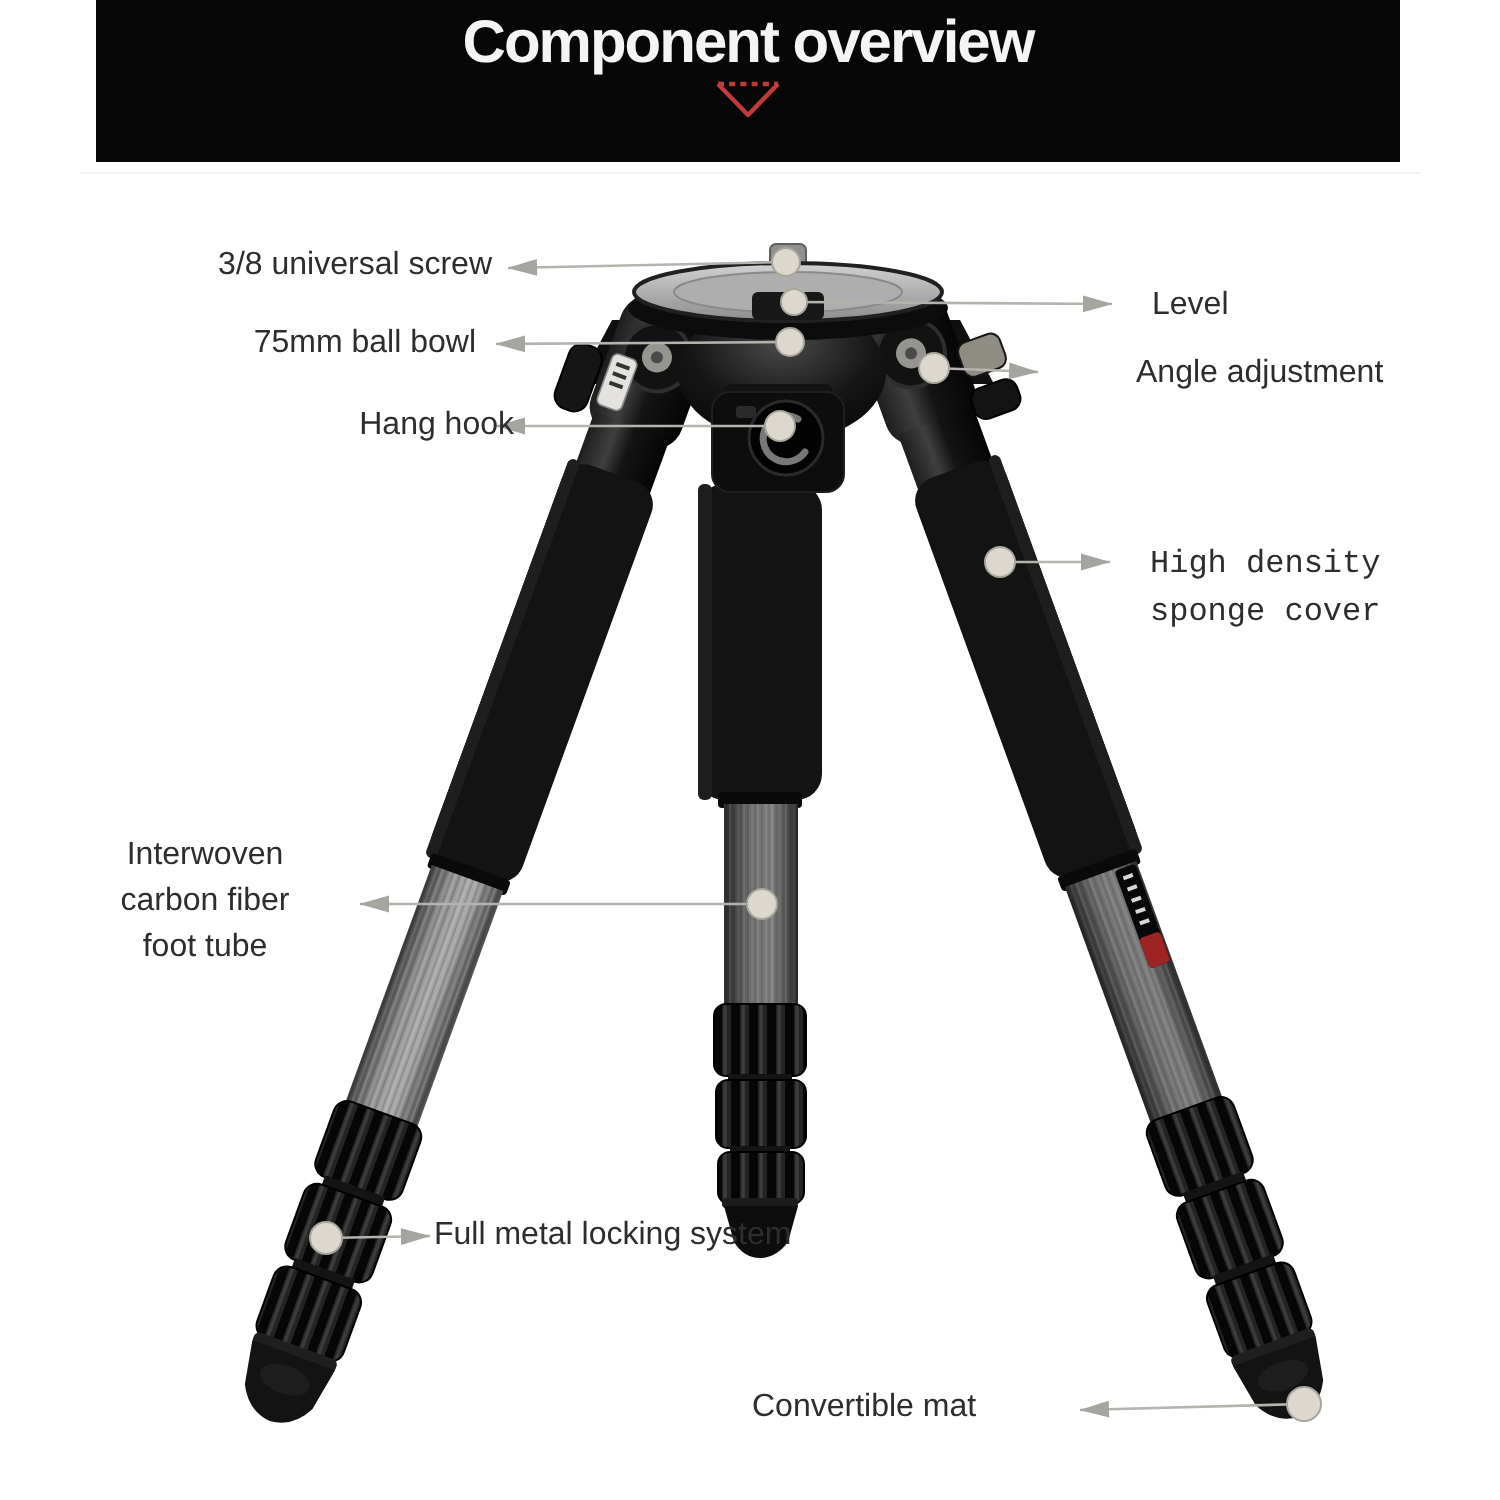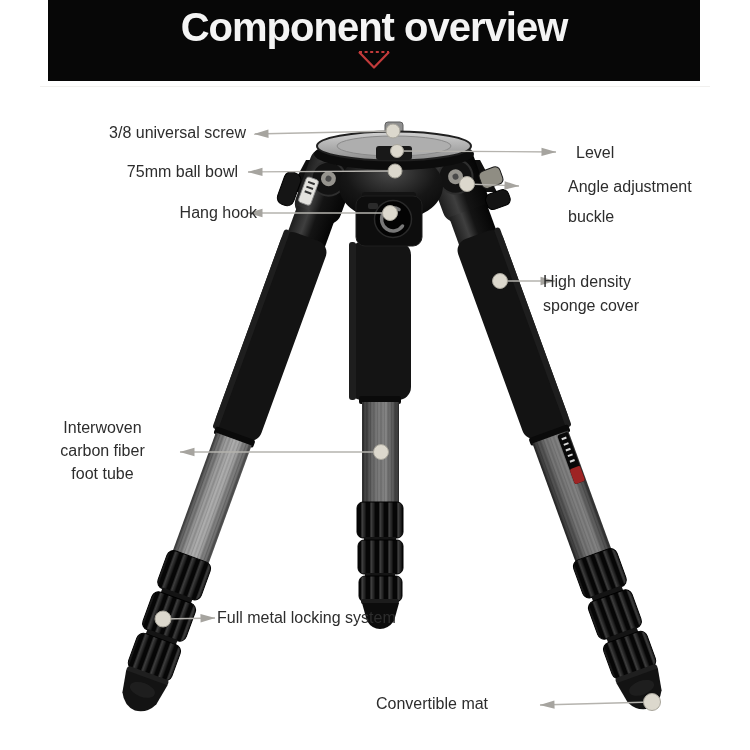--- a/index.html
+++ b/index.html
@@ -1,36 +1,36 @@
 <!DOCTYPE html>
 <html><head>
 <meta charset="utf-8">
 <style>
   html,body{margin:0;padding:0;background:#fff;}
   .stage{position:relative;width:750px;height:750px;background:#ffffff;overflow:hidden;
          font-family:"Liberation Sans",sans-serif;}
   
   .banner{position:absolute;left:48px;top:0;width:652px;height:81px;background:#070707;
           display:flex;flex-direction:column;align-items:center;}
-  .banner-title{color:#f4f4f4;font-size:40px;font-weight:700;letter-spacing:-1px;
+  .banner-title{color:#f4f4f4;font-size:30px;font-weight:700;letter-spacing:-1px;
                 line-height:1;margin-top:7px;white-space:nowrap;}
   .banner-tri{margin-top:1px;}
   .banner-underline{position:absolute;left:40px;top:86px;width:670px;height:1px;background:#f1f0ee;}
   
   .art,.ann{position:absolute;left:0;top:0;width:750px;height:750px;}
   .ann{z-index:5;}
   
   .lbl{position:absolute;z-index:6;color:#2d2d2d;font-size:16px;line-height:23px;white-space:nowrap;}
   .lbl span{display:block;}
   .lbl-screw{right:504px;top:121px;text-align:right;}
   .lbl-bowl{right:512px;top:160px;text-align:right;}
   .lbl-hook{right:493px;top:201px;text-align:right;}
   .lbl-level{left:576px;top:141px;}
   .lbl-buckle{left:524px;top:172px;line-height:30px;margin-left:44px;}
-  .lbl-sponge{left:543px;top:270px;line-height:24px;}
+  .lbl-sponge{left:575px;top:270px;line-height:24px;font-family:Liberation Mono, monospace;}
   .lbl-foottube{left:20px;top:416px;width:165px;text-align:center;line-height:23px;white-space:normal;}
   .lbl-lock{left:217px;top:606px;}
   .lbl-mat{left:376px;top:692px;}
 </style>
 </head>
 <body>
 
 <div class="stage">
 
   <div class="banner">
@@ -224,21 +224,20 @@
       <circle cx="652" cy="702" r="8.5"></circle>
     </g>
   </svg>
 
   <div class="lbl lbl-screw">3/8 universal screw</div>
   <div class="lbl lbl-bowl">75mm ball bowl</div>
   <div class="lbl lbl-hook">Hang hook</div>
   <div class="lbl lbl-level">Level</div>
   <div class="lbl lbl-buckle">
     <span>Angle adjustment</span>
-    <span>buckle</span>
   </div>
   <div class="lbl lbl-sponge">
     <span>High density</span>
     <span>sponge cover</span>
   </div>
   <div class="lbl lbl-foottube">
     <span>Interwoven</span>
     <span>carbon fiber</span>
     <span>foot tube</span>
   </div>

